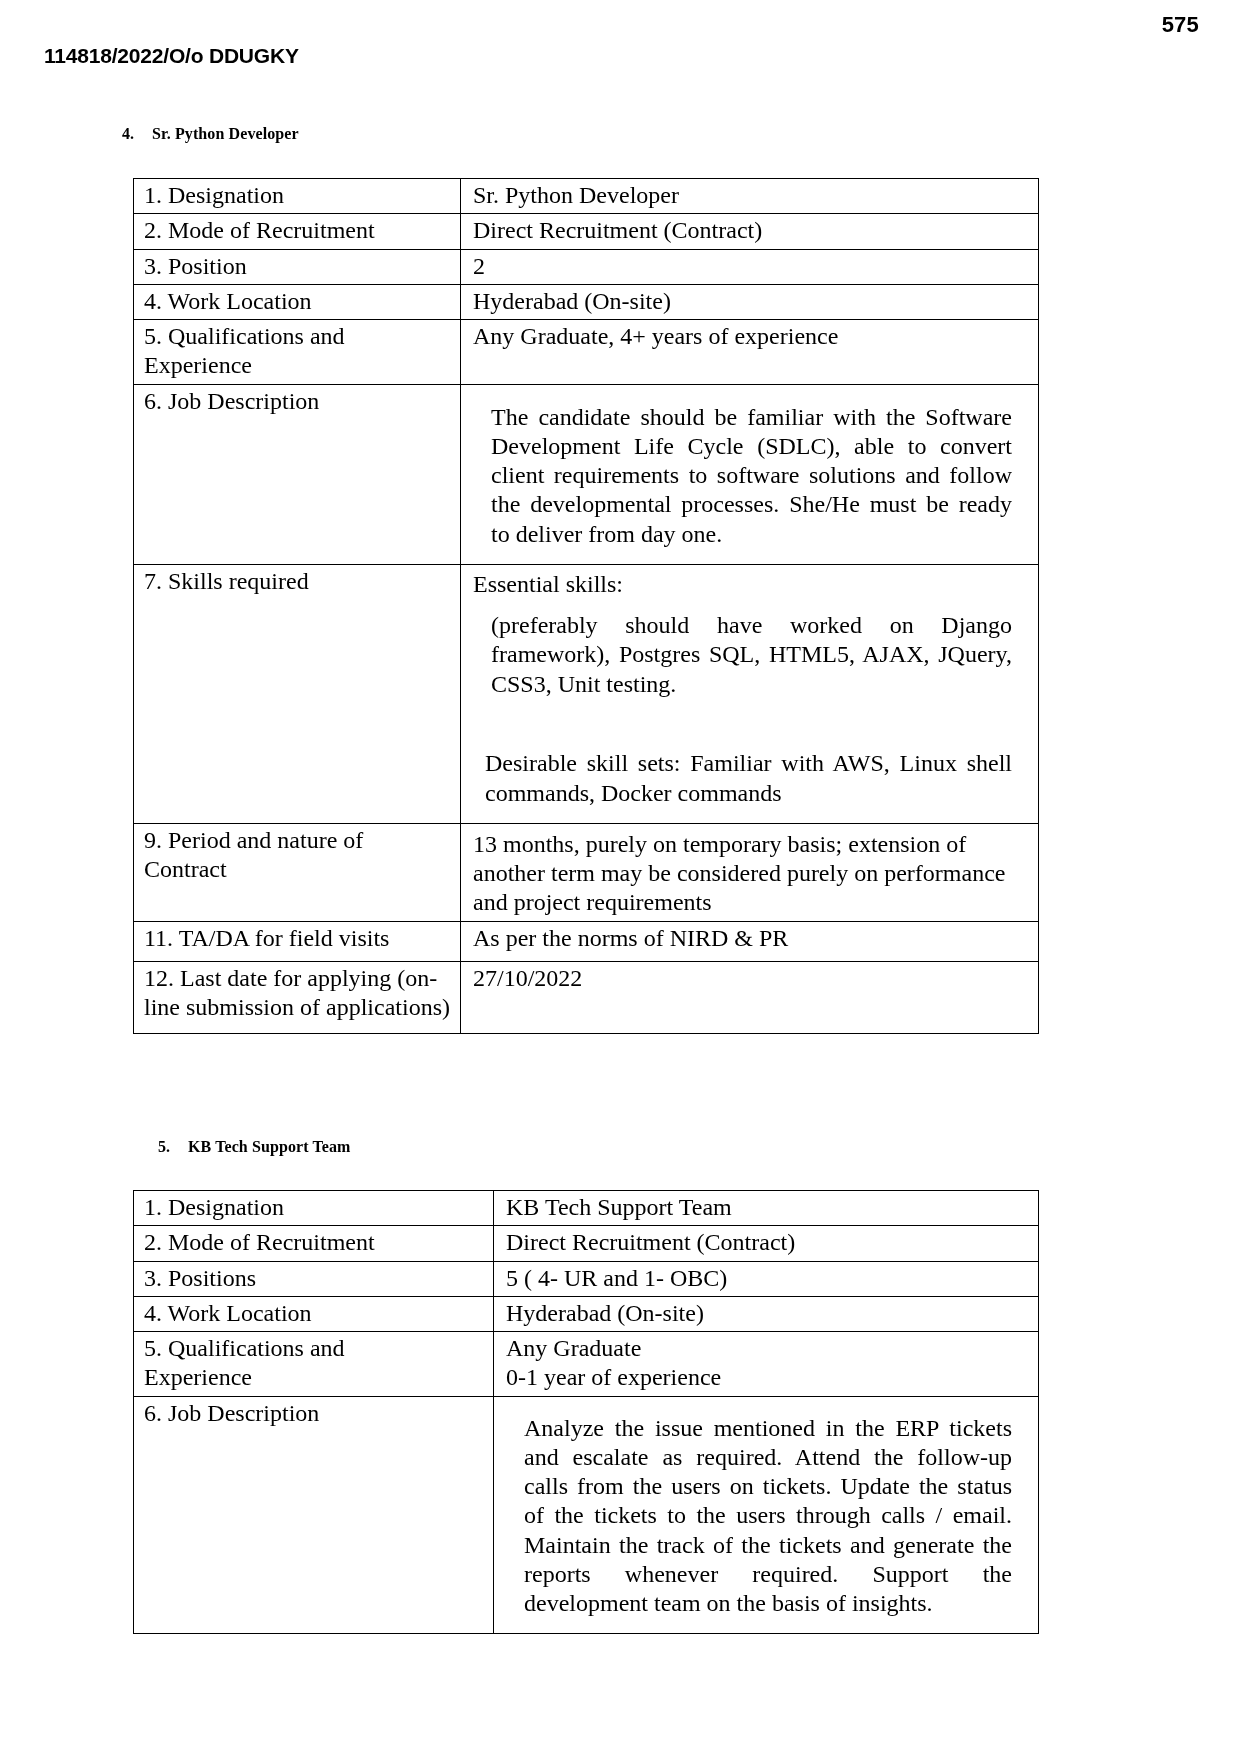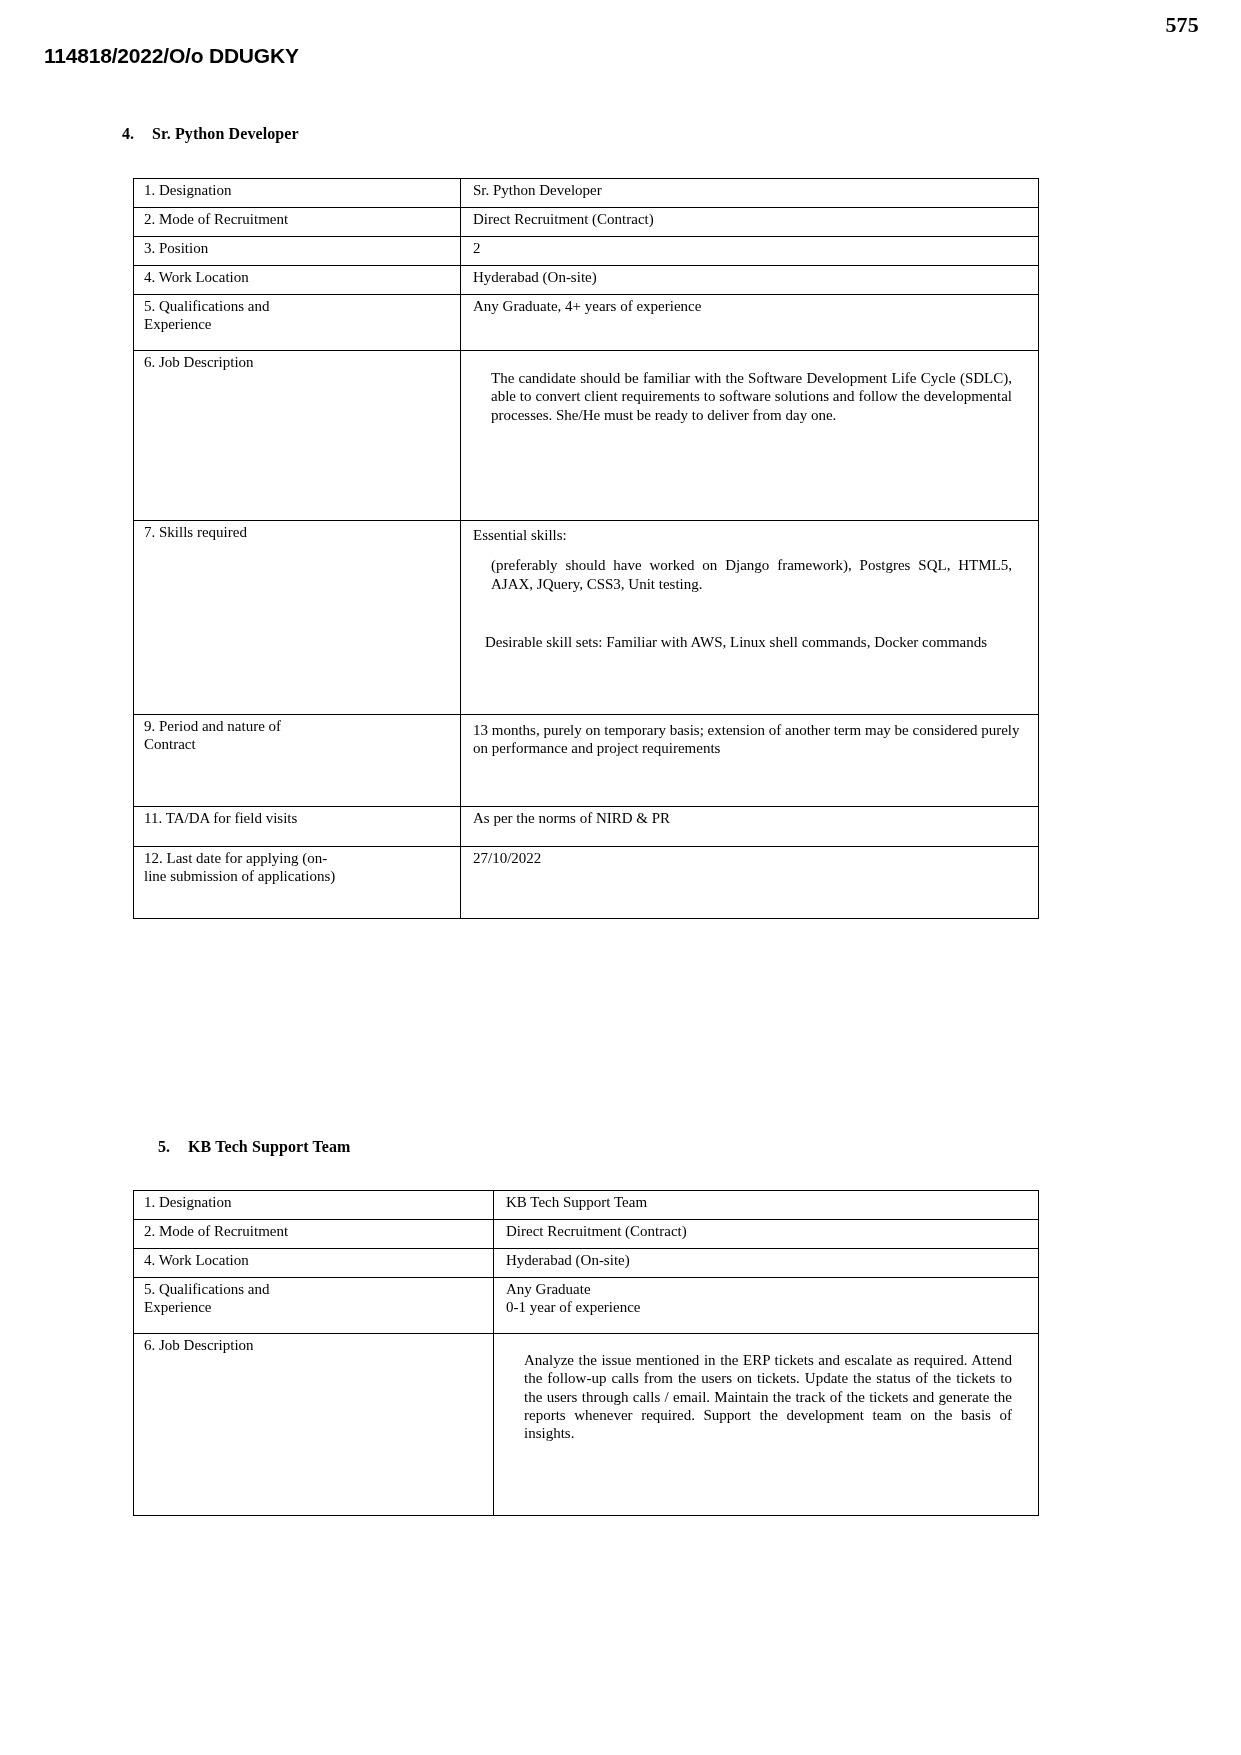--- a/index.html
+++ b/index.html
@@ -21,21 +21,21 @@
     width: 1241px;
     height: 1755px;
     box-sizing: border-box;
   }
 
   
   .page-number {
     position: absolute;
     top: 12px;
     right: 42px;
-    font-family: Liberation Serif, serif;
+    font-family: Liberation Sans, sans-serif;
     font-weight: bold;
     font-size: 22px;
     letter-spacing: 0.2px;
   }
   .file-ref {
     position: absolute;
     top: 44px;
     left: 32px;
     font-family: Liberation Sans, sans-serif;
     font-weight: bold;
@@ -57,21 +57,21 @@
     width: 30px;
   }
   #heading-4 { left: 122px; top: 125px; }
   #heading-5 { left: 158px; top: 1138px; }
 
   
   table.jobtable {
     position: absolute;
     border-collapse: collapse;
     table-layout: fixed;
-    font-size: 15px;
+    font-size: 24px;
     line-height: 1.22;
   }
   table.jobtable td {
     border: 1.6px solid #000000;
     vertical-align: top;
     padding: 2px 8px 3px 8px;
     box-sizing: border-box;
   }
   table.jobtable td.label {
     padding-left: 10px;
@@ -189,20 +189,24 @@
     <tbody>
       <tr>
         <td class="label" style="height:29px"><span class="lbl-wrap">1. Designation</span></td>
         <td class="value"><span class="value-block">KB Tech Support Team</span></td>
       </tr>
       <tr>
         <td class="label" style="height:29px"><span class="lbl-wrap">2. Mode of Recruitment</span></td>
         <td class="value"><span class="value-block">Direct Recruitment  (Contract)</span></td>
       </tr>
       <tr>
+        <td class="label" style="height:29px"><span class="lbl-wrap">3. Positions</span></td>
+        <td class="value"><span class="value-block">5 ( 4- UR and 1- OBC)</span></td>
+      </tr>
+      <tr>
         <td class="label" style="height:29px"><span class="lbl-wrap">4. Work Location</span></td>
         <td class="value"><span class="value-block">Hyderabad (On-site)</span></td>
       </tr>
       <tr>
         <td class="label" style="height:56px"><span class="lbl-wrap">5. Qualifications and
 Experience</span></td>
         <td class="value"><span class="value-block">Any Graduate
 0-1 year of experience</span></td>
       </tr>
       <tr>

